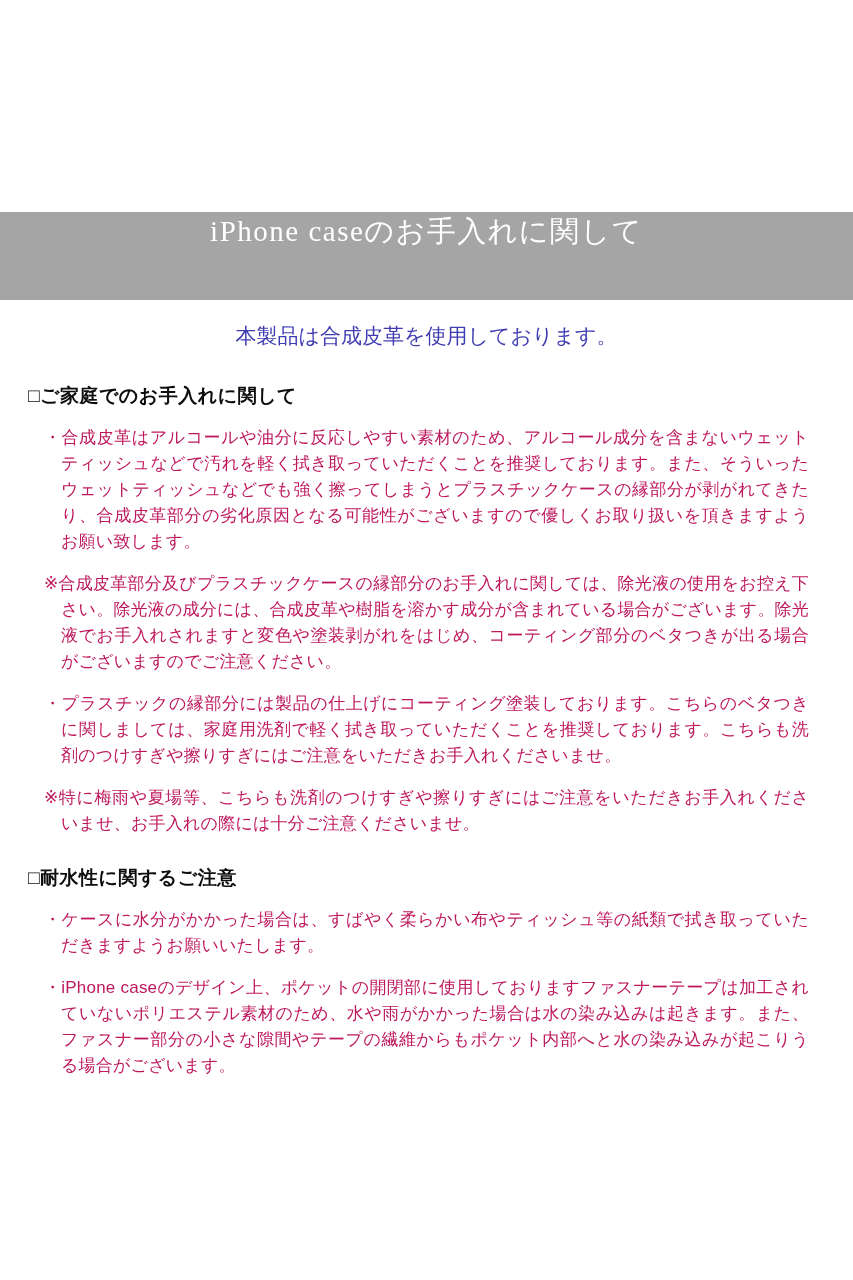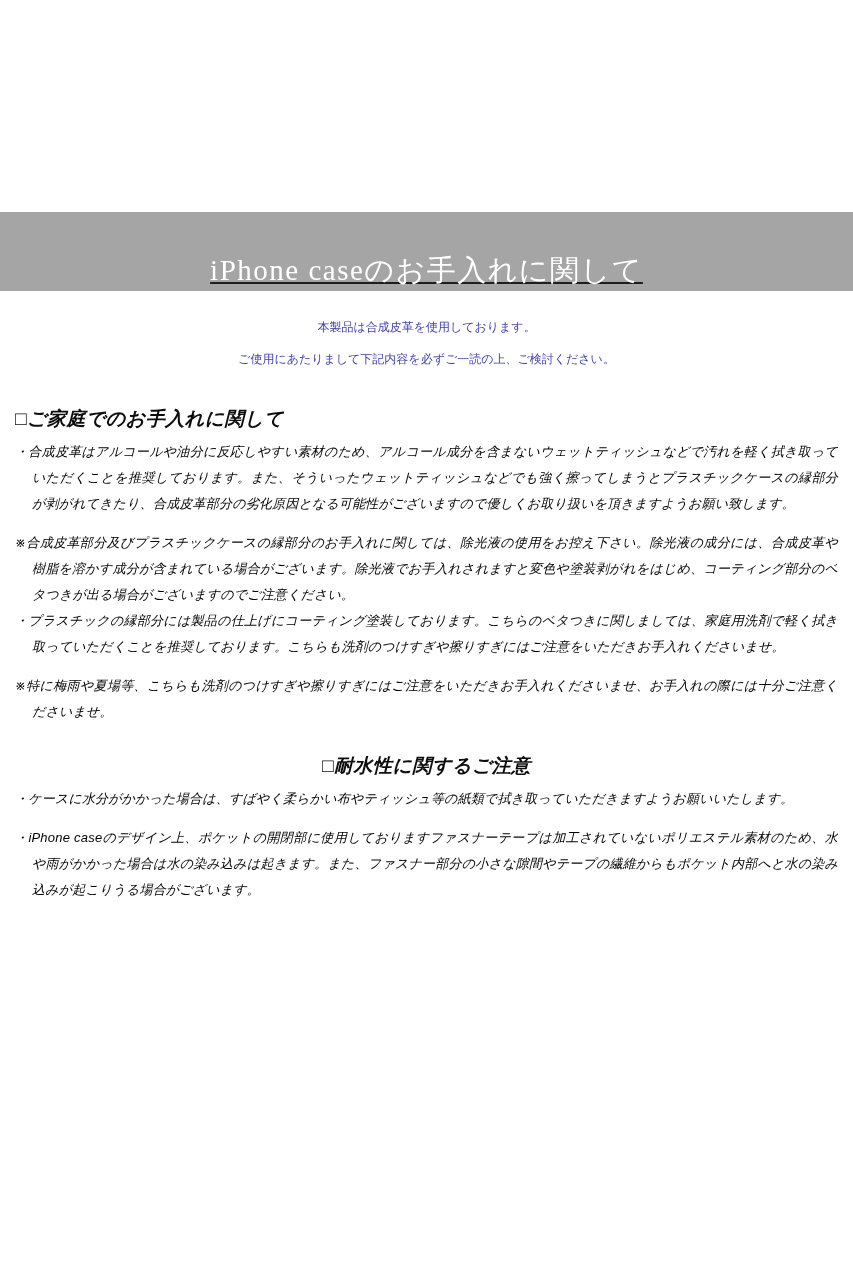--- a/index.html
+++ b/index.html
@@ -18,69 +18,66 @@
   .page {
     position: relative;
     width: 853px;
     height: 1280px;
     background: #ffffff;
   }
   .top-spacer {
     height: 212px;
   }
   .banner {
-    height: 79px;
+    height: 88px;
     background: #a5a5a5;
     display: flex;
-    align-items: flex-end;
+    align-items: flex-start;
     justify-content: center;
-    text-decoration: underline;
   }
   .banner-title {
     font-family: "Liberation Serif", "DejaVu Serif", serif;
     font-weight: 400;
     font-size: 29px;
     letter-spacing: 1.5px;
     color: #ffffff;
   }
   .intro {
     margin-top: 20px;
     text-align: center;
     color: #403db2;
-    font-size: 12px;
+    font-size: 21px;
     line-height: 32px;
     font-weight: 500;
   }
   .content {
-    padding: 0 15px;
-    font-style: italic;
+    padding: 0 28px;
   }
   .section-heading {
     margin: 0 0 7px 0;
     font-size: 19px;
     line-height: 27px;
     font-weight: bold;
     color: #0d0d0d;
     letter-spacing: 0.5px;
   }
   .section-heading.first {
     margin-top: 30px;
   }
   .section-heading.second {
     margin-top: 27px;
-    text-align: center;
   }
   .item {
-    margin: 0;
-    font-size: 13px;
+    margin: 16px;
+    font-size: 17px;
     line-height: 26px;
     text-align: justify;
     padding-left: 17px;
     text-indent: -17px;
-    color: #000000;
+    color: #be185d;
     letter-spacing: 0.2px;
   }
   .item.gap {
     margin-bottom: 13px;
   }
   .item .marker {
     display: inline;
   }
   .item.note-line {
     padding-left: 7px;
@@ -93,21 +90,20 @@
 <div class="page">
 
   <div class="top-spacer"></div>
 
   <div class="banner">
     <div class="banner-title">iPhone caseのお手入れに関して</div>
   </div>
 
   <div class="intro">
     <div>本製品は合成皮革を使用しております。</div>
-    <div>ご使用にあたりまして下記内容を必ずご一読の上、ご検討ください。</div>
   </div>
 
   <div class="content">
 
     <h2 class="section-heading first">□ご家庭でのお手入れに関して</h2>
 
     <p class="item gap"><span class="marker">・</span><span>合成皮革はアルコールや油分に反応しやすい素材のため、アルコール成分を含まないウェットティッシュなどで汚れを軽く拭き取っていただくことを推奨しております。また、そういったウェットティッシュなどでも強く擦ってしまうとプラスチックケースの縁部分が剥がれてきたり、合成皮革部分の劣化原因となる可能性がございますので優しくお取り扱いを頂きますようお願い致します。</span></p>
 
     <p class="item"><span class="marker">※</span><span>合成皮革部分及びプラスチックケースの縁部分のお手入れに関しては、除光液の使用をお控え下さい。除光液の成分には、合成皮革や樹脂を溶かす成分が含まれている場合がございます。除光液でお手入れされますと変色や塗装剥がれをはじめ、コーティング部分のベタつきが出る場合がございますのでご注意ください。</span></p>
 

